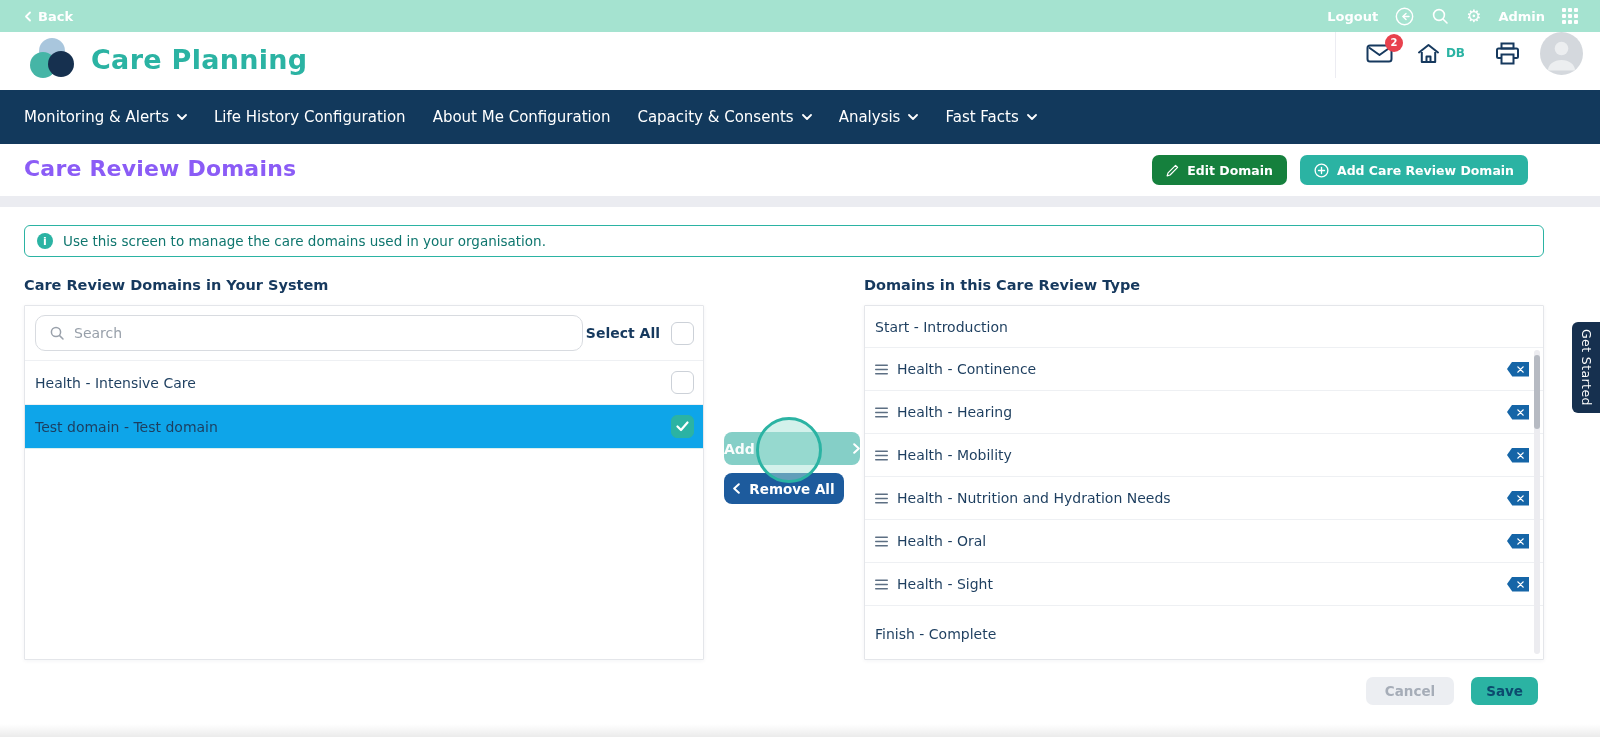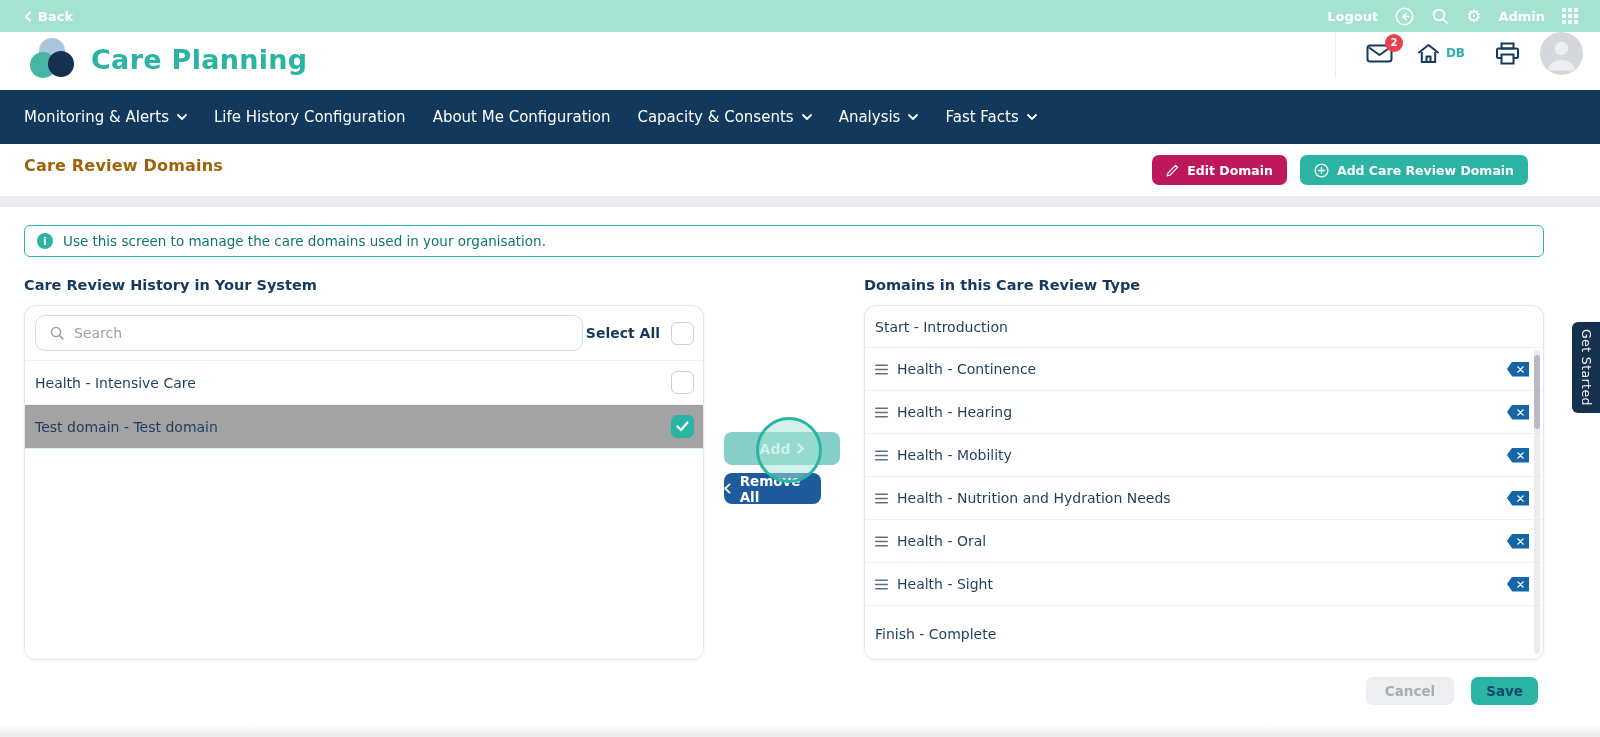--- a/index.html
+++ b/index.html
@@ -41,75 +41,75 @@
   .nav { position:absolute; top:90px; left:0; right:0; height:54px; background:#12395c;
     display:flex; align-items:center; gap:27px; padding:12px 24px; z-index:20; }
   .nav-item { position:relative; height:100%; display:flex; align-items:center; gap:8px;
     color:#fff; font-size:15px; font-weight:500; cursor:pointer; white-space:nowrap; }
   .nav-item svg path { stroke:#fff; stroke-width:1.8; fill:none; stroke-linecap:round; stroke-linejoin:round; }
   .nav-item.active::after { content:""; position:absolute; left:-6px; right:-6px; bottom:-3px;
     height:7px; border-radius:4px; background:#2bb3a3; }
 
   
   .page-head { position:absolute; top:144px; left:0; right:0; height:52px; background:#fff; }
-  .page-title { position:absolute; left:24px; top:12px; font-size:16px; font-weight:700;
-    color:#a16207; letter-spacing:.2px; }
+  .page-title { position:absolute; left:24px; top:12px; font-size:22px; font-weight:700;
+    color:#8b5cf6; letter-spacing:.2px; }
   .head-buttons { position:absolute; right:72px; top:11px; display:flex; gap:13px; }
   .btn { display:flex; align-items:center; gap:8px; height:30px; border-radius:7px;
     font-size:12.5px; font-weight:600; padding:0 14px; cursor:pointer; border:none;
     font-family:inherit; white-space:nowrap; }
   .btn svg { display:block; }
-  .btn-dark { background:#be185d; color:#fff; }
+  .btn-dark { background:#15803d; color:#fff; }
   .btn-teal { background:#2bb3a3; color:#fff; }
 
   .gray-band { position:absolute; top:196px; left:0; right:0; height:11px; background:#ebecf1; }
 
   
   .info-banner { position:absolute; top:225px; left:24px; width:1520px; height:32px;
     border:1px solid #2bb3a3; border-radius:6px; background:#fff; display:flex;
     align-items:center; gap:10px; padding:0 12px; }
   .info-icon { width:16px; height:16px; border-radius:50%; background:#2bb3a3; color:#fff;
     font-size:11px; font-weight:700; display:flex; align-items:center; justify-content:center; flex:none; }
   .info-text { font-size:13.5px; color:#0f766e; }
 
   .section-heading { position:absolute; top:277px; font-size:14.5px; font-weight:700; color:#16395e; }
   .sh-left { left:24px; } .sh-right { left:864px; }
 
   
   .card { position:absolute; top:305px; background:#fff; border:1px solid #e4e6ea;
-    border-radius:12px; width:680px; height:355px; box-shadow:0 1px 4px rgba(20,40,70,.05); overflow:hidden; }
+    border-radius:1px; width:680px; height:355px; box-shadow:0 1px 4px rgba(20,40,70,.05); overflow:hidden; }
   .left-card { left:24px; }
   .search-row { height:55px; display:flex; align-items:center; padding:0 9px 0 10px;
     border-bottom:1px solid #eef0f3; }
   .search-box { width:548px; height:36px; border:1px solid #d8dbe0; border-radius:10px;
     display:flex; align-items:center; gap:9px; padding:0 13px; background:#fff; }
   .search-box input { border:none; outline:none; flex:1; font-size:14px; color:#33445a;
     font-family:inherit; background:transparent; }
   .search-box input::placeholder { color:#98a0aa; }
   .select-all { margin-left:auto; display:flex; align-items:center; gap:11px;
     font-size:14px; font-weight:700; color:#16395e; }
   .checkbox { width:23px; height:23px; border:1.5px solid #ccd1d8; border-radius:6px;
     background:#fff; display:flex; align-items:center; justify-content:center; flex:none; cursor:pointer; }
   .checkbox svg { display:none; }
   .checkbox svg path { stroke:#fff; stroke-width:2.2; fill:none; stroke-linecap:round; stroke-linejoin:round; }
   .checkbox.checked { background:#2bb3a3; border-color:#2bb3a3; }
   .checkbox.checked svg { display:block; }
   .list-row { height:44px; display:flex; align-items:center; padding:0 9px 0 10px;
     border-bottom:1px solid #eef0f3; font-size:14px; color:#1d3e5f; cursor:pointer; }
-  .list-row.selected { background:#a3a3a3; border-bottom-color:#d9f0ee; }
+  .list-row.selected { background:#0ea5e9; border-bottom-color:#d9f0ee; }
   .list-row .row-label { flex:1; }
 
   
   .transfer { position:absolute; left:724px; top:432px; width:120px; }
-  .btn-add { width:116px; height:33px; background:#85cfc7; border-radius:8px;
+  .btn-add { width:136px; height:33px; background:#85cfc7; border-radius:8px;
     color:rgba(255,255,255,.95); font-size:14px; font-weight:600; display:flex;
-    align-items:center; justify-content:center; gap:7px; cursor:pointer; }
+    align-items:center; justify-content:space-between; gap:7px; cursor:pointer; }
   .btn-add svg path, .btn-remove svg path { stroke:#fff; stroke-width:2; fill:none;
     stroke-linecap:round; stroke-linejoin:round; }
-  .btn-remove { margin-top:8px; width:97px; height:31px; background:#1d5b9d; border-radius:8px;
+  .btn-remove { margin-top:8px; width:120px; height:31px; background:#1d5b9d; border-radius:8px;
     color:#fff; font-size:13.5px; font-weight:600; display:flex; align-items:center;
     justify-content:center; gap:9px; cursor:pointer; }
   .click-ring { position:absolute; left:32px; top:-15px; width:66px; height:66px;
     border:3px solid #2bb3a3; border-radius:50%; background:rgba(167,227,216,.5);
     pointer-events:none; z-index:5; }
 
   
   .right-card { left:864px; }
   .right-row { height:43px; display:flex; align-items:center; gap:9px;
     padding:0 14px 0 10px; border-bottom:1px solid #eef0f3; font-size:14px; color:#1d3e5f; }
@@ -279,21 +279,21 @@
     </div>
   </div>
 
   <div class="gray-band"></div>
 
   <div class="info-banner">
     <span class="info-icon">i</span>
     <span class="info-text">Use this screen to manage the care domains used in your organisation.</span>
   </div>
 
-  <div class="section-heading sh-left">Care Review History in Your System</div>
+  <div class="section-heading sh-left">Care Review Domains in Your System</div>
   <div class="section-heading sh-right">Domains in this Care Review Type</div>
 
   <div class="card left-card">
     <div class="search-row">
       <div class="search-box">
         <svg width="16" height="16" viewBox="0 0 16 16">
             <circle cx="7" cy="7" r="4.6" fill="none" stroke="#9aa1ab" stroke-width="1.5"></circle>
             <line x1="10.6" y1="10.6" x2="14" y2="14" stroke="#9aa1ab" stroke-width="1.5" stroke-linecap="round"></line>
           </svg>
         <input type="text" placeholder="Search" style="">

